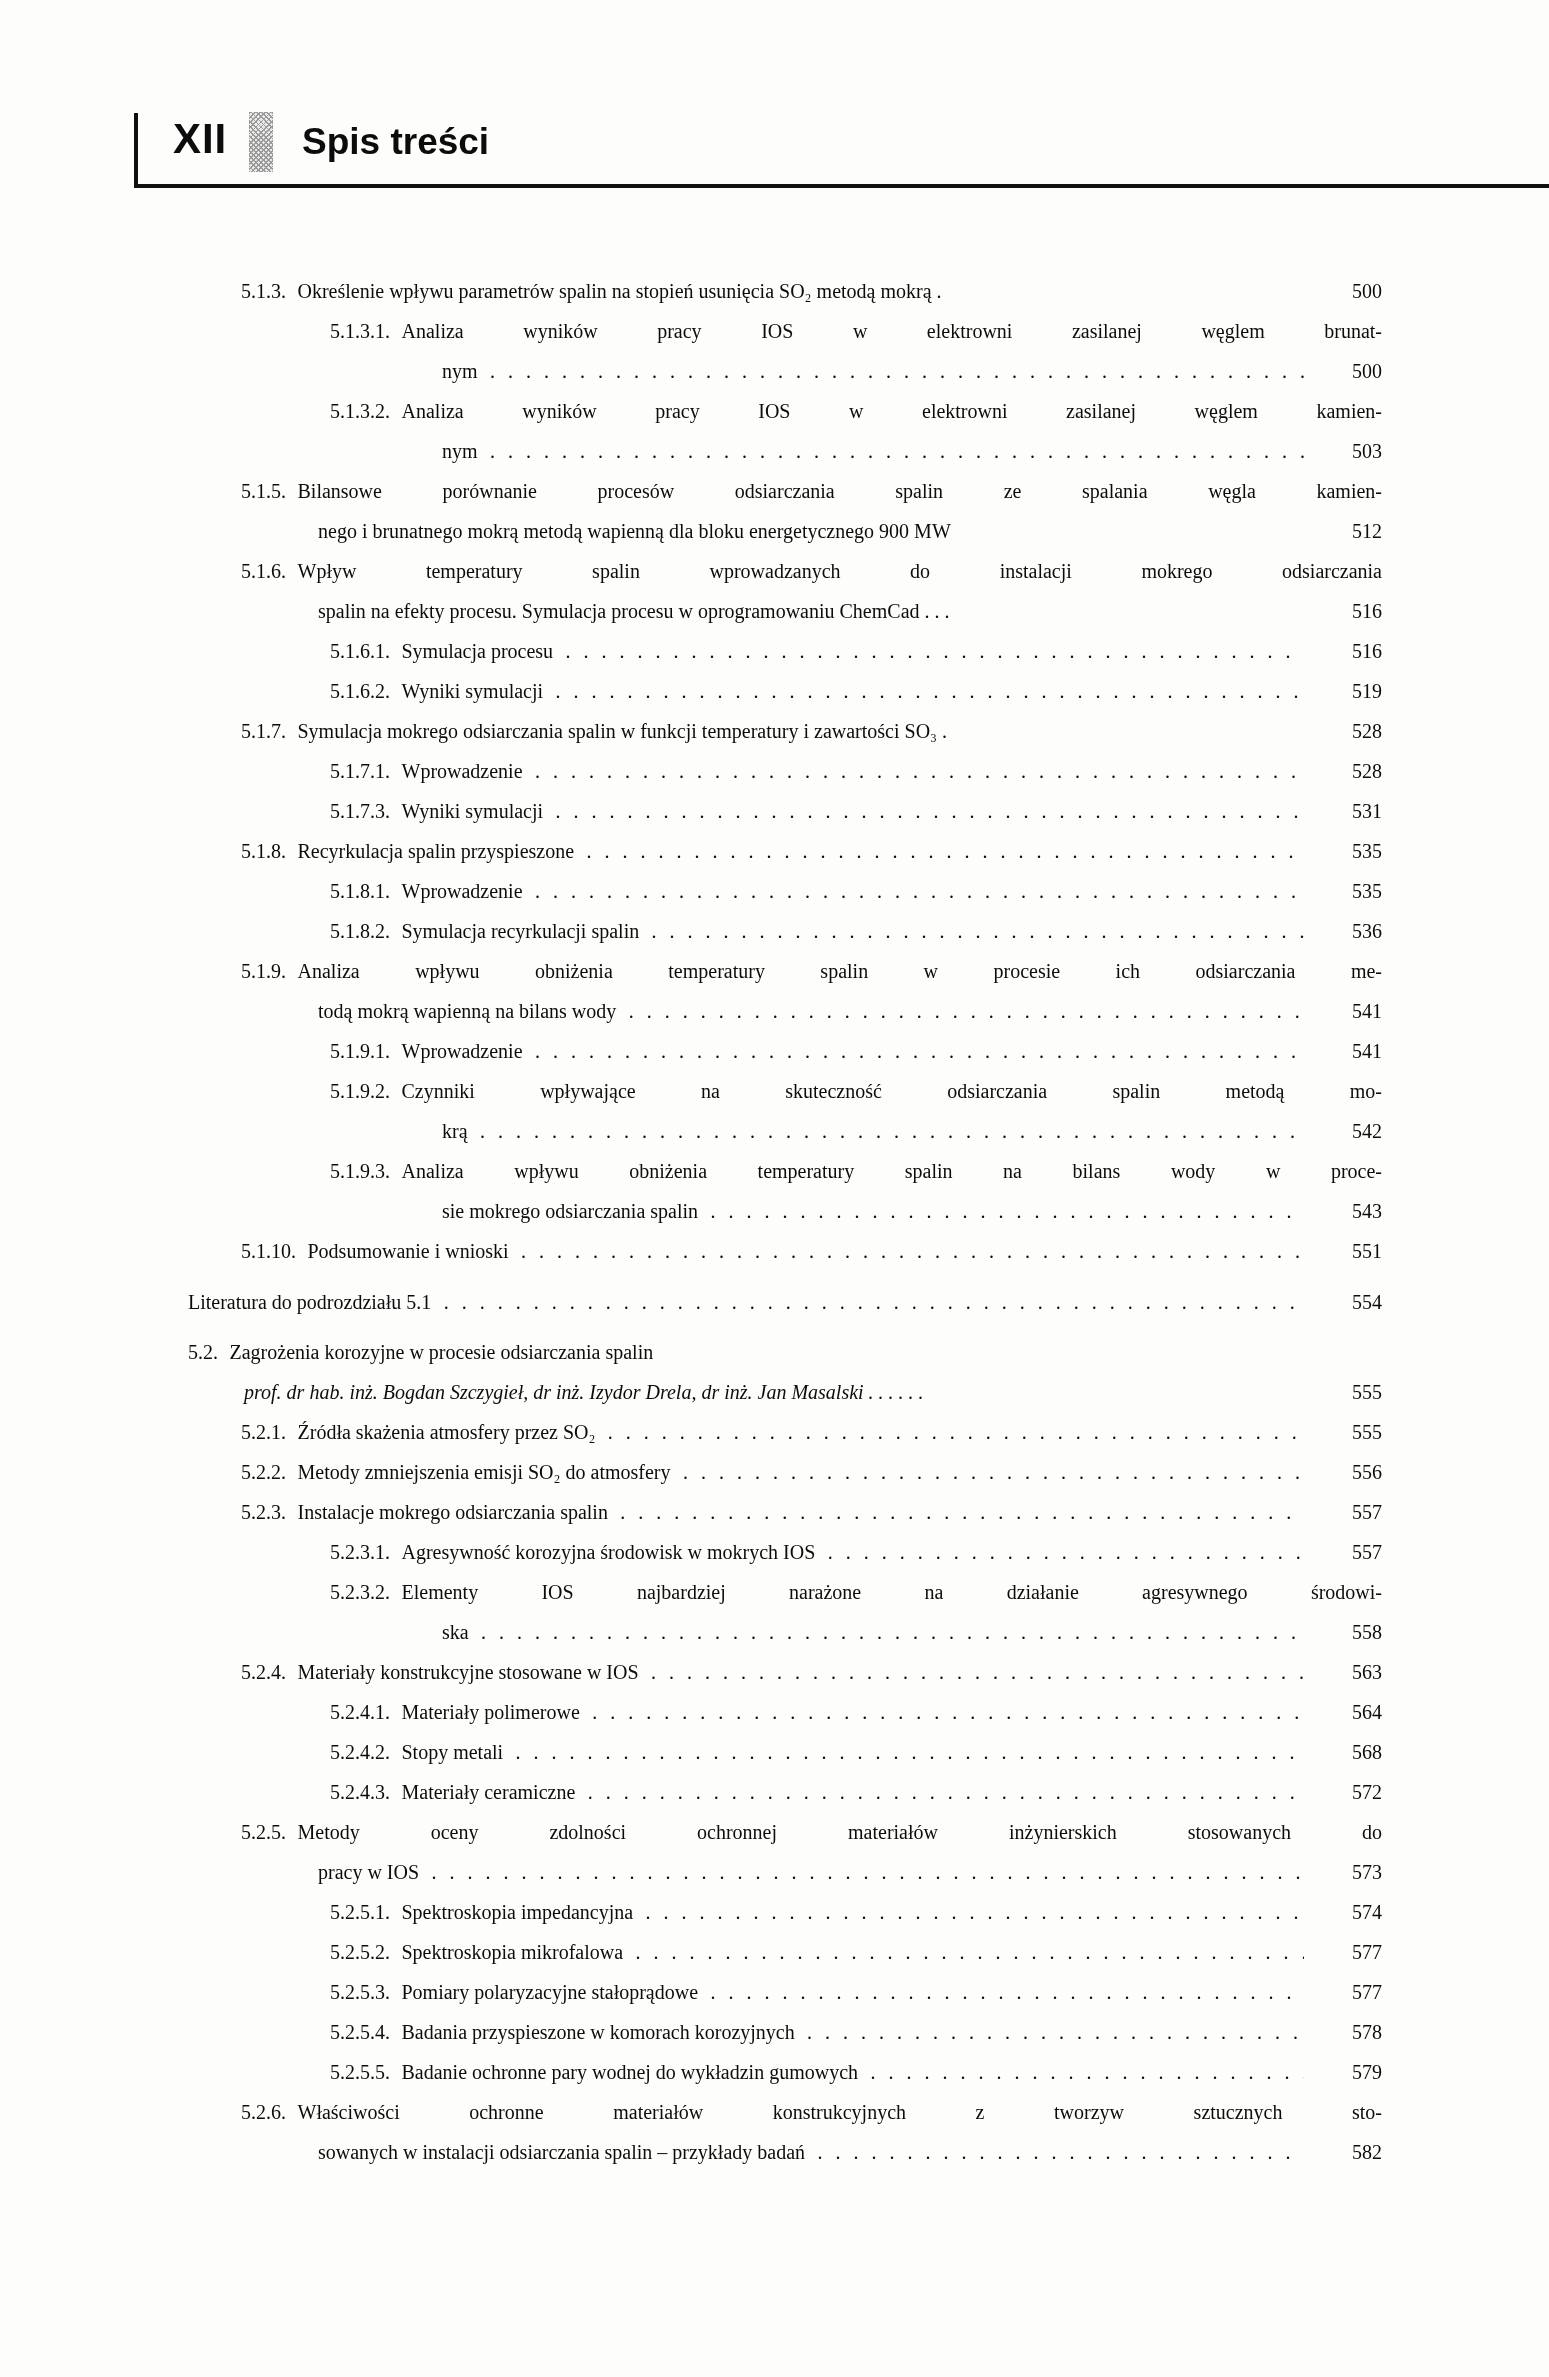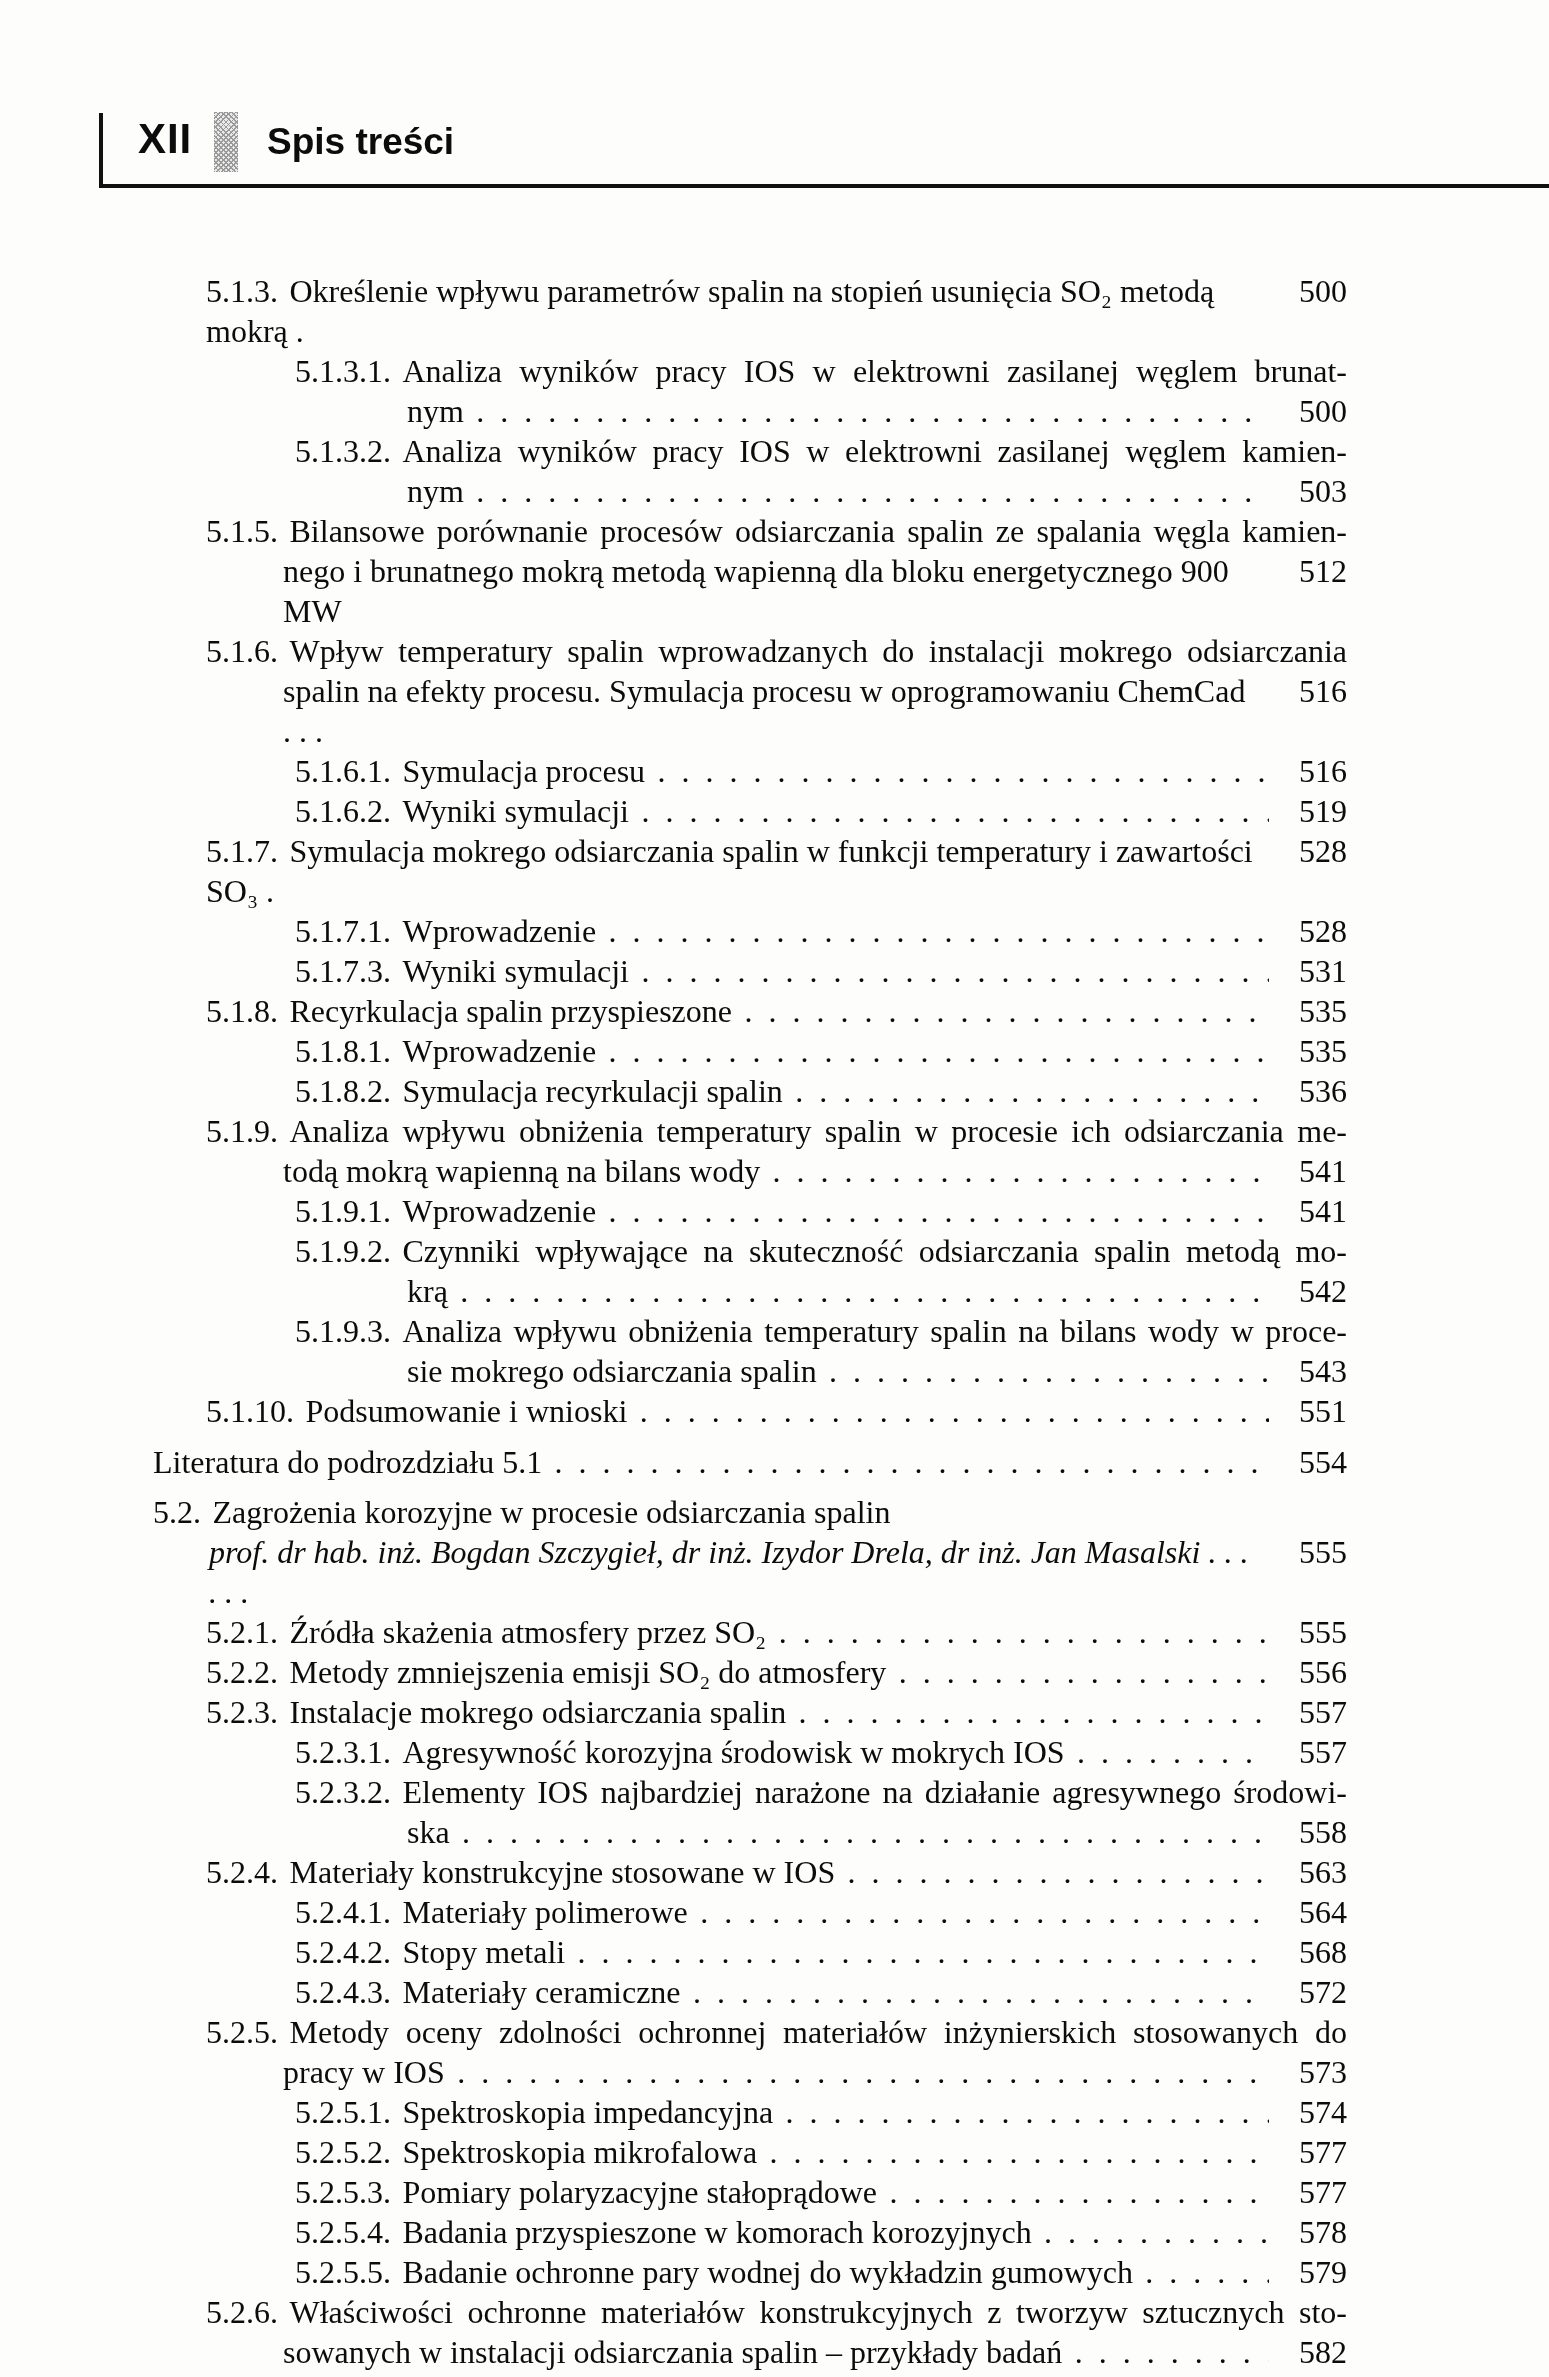--- a/index.html
+++ b/index.html
@@ -3,21 +3,21 @@
 <meta charset="utf-8">
 <style>
   html,body{margin:0;padding:0;}
   body{
     width:1549px;height:2377px;
     background:#fdfdfc;
     font-family:"Liberation Serif","DejaVu Serif",serif;
     color:#0c0c0c;
     overflow:hidden;
   }
-  .page{position:relative;width:1421px;height:2377px;}
+  .page{position:relative;width:1421px;height:2377px;padding-left:35px;}
 
   
   .pghead{position:relative;height:185px;}
   .tick{position:absolute;left:99px;top:113px;width:4.4px;height:75px;background:#111;}
   .rule{position:absolute;left:99px;top:184px;width:1451px;height:4.4px;background:#111;}
   .folio{
     position:absolute;left:138px;top:118px;
     font-family:"Liberation Sans","DejaVu Sans",sans-serif;
     font-weight:bold;font-size:42px;line-height:1;letter-spacing:0.9px;
   }
@@ -30,21 +30,21 @@
   }
   .htitle{
     position:absolute;left:267px;top:123px;
     font-family:"Liberation Sans","DejaVu Sans",sans-serif;
     font-weight:bold;font-size:37px;line-height:1;
   }
 
   
   .toc{
     margin:86px 74px 0 145px;
-    font-size:32px;line-height:40px;
+    font-size:20px;line-height:40px;
   }
   .line{display:flex;align-items:baseline;}
   .gap{margin-top:10.7px;margin-left:8px;}
 
   
   .ind-root{padding-left:0;}
   .ind-l0{padding-left:0;}
   .ind-cont-l0{padding-left:64px;}
   .ind-l1{padding-left:61px;}
   .ind-cont-l1{padding-left:138px;}

